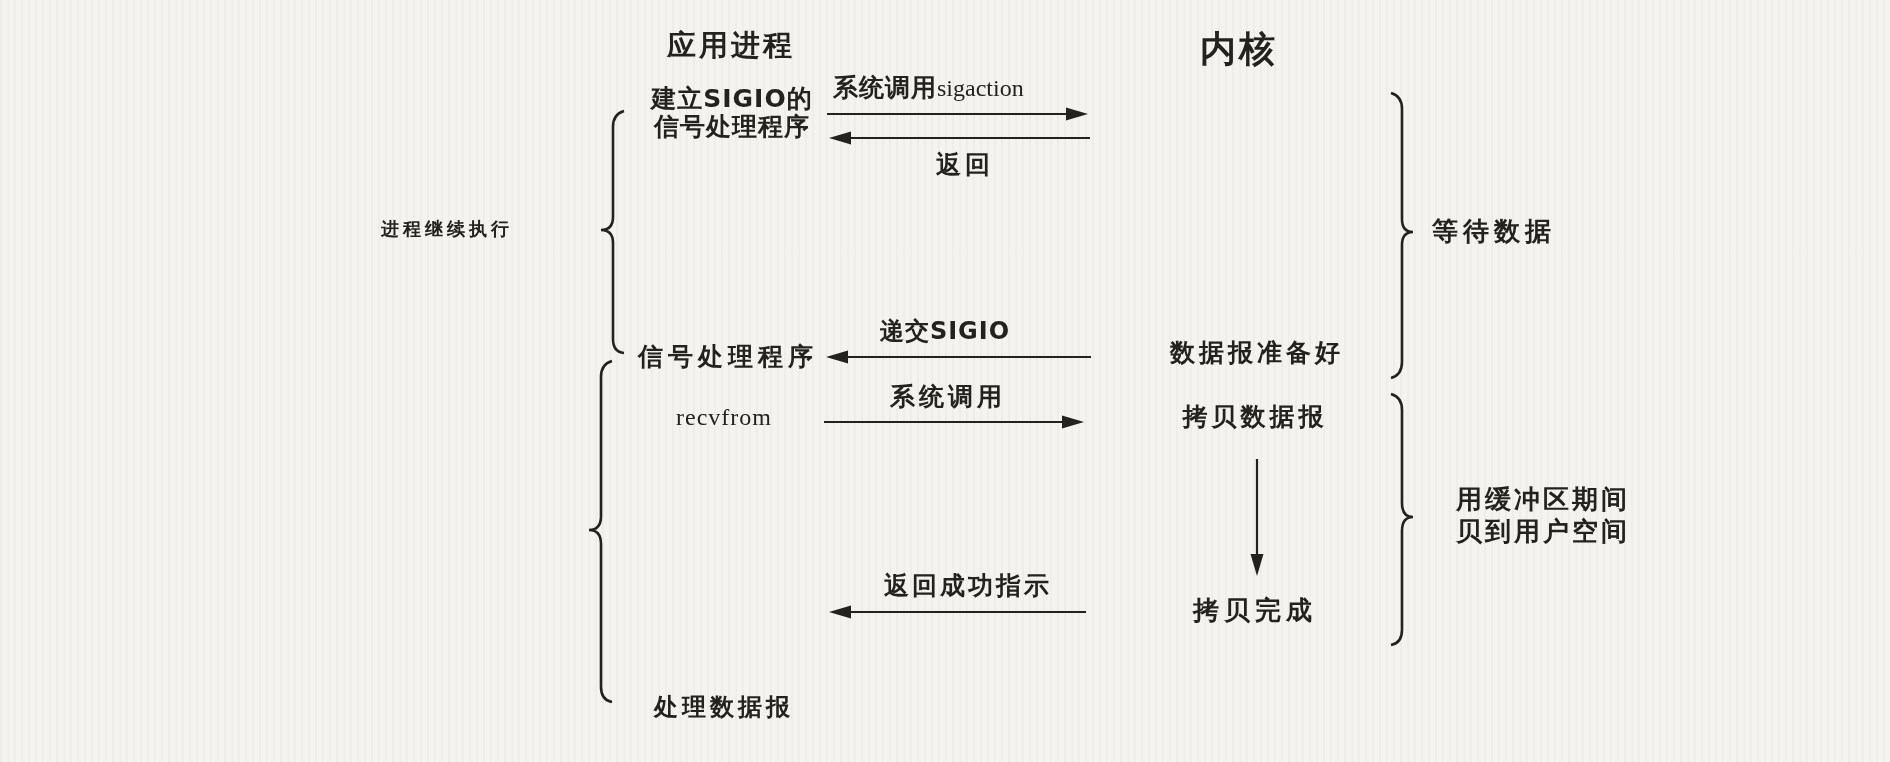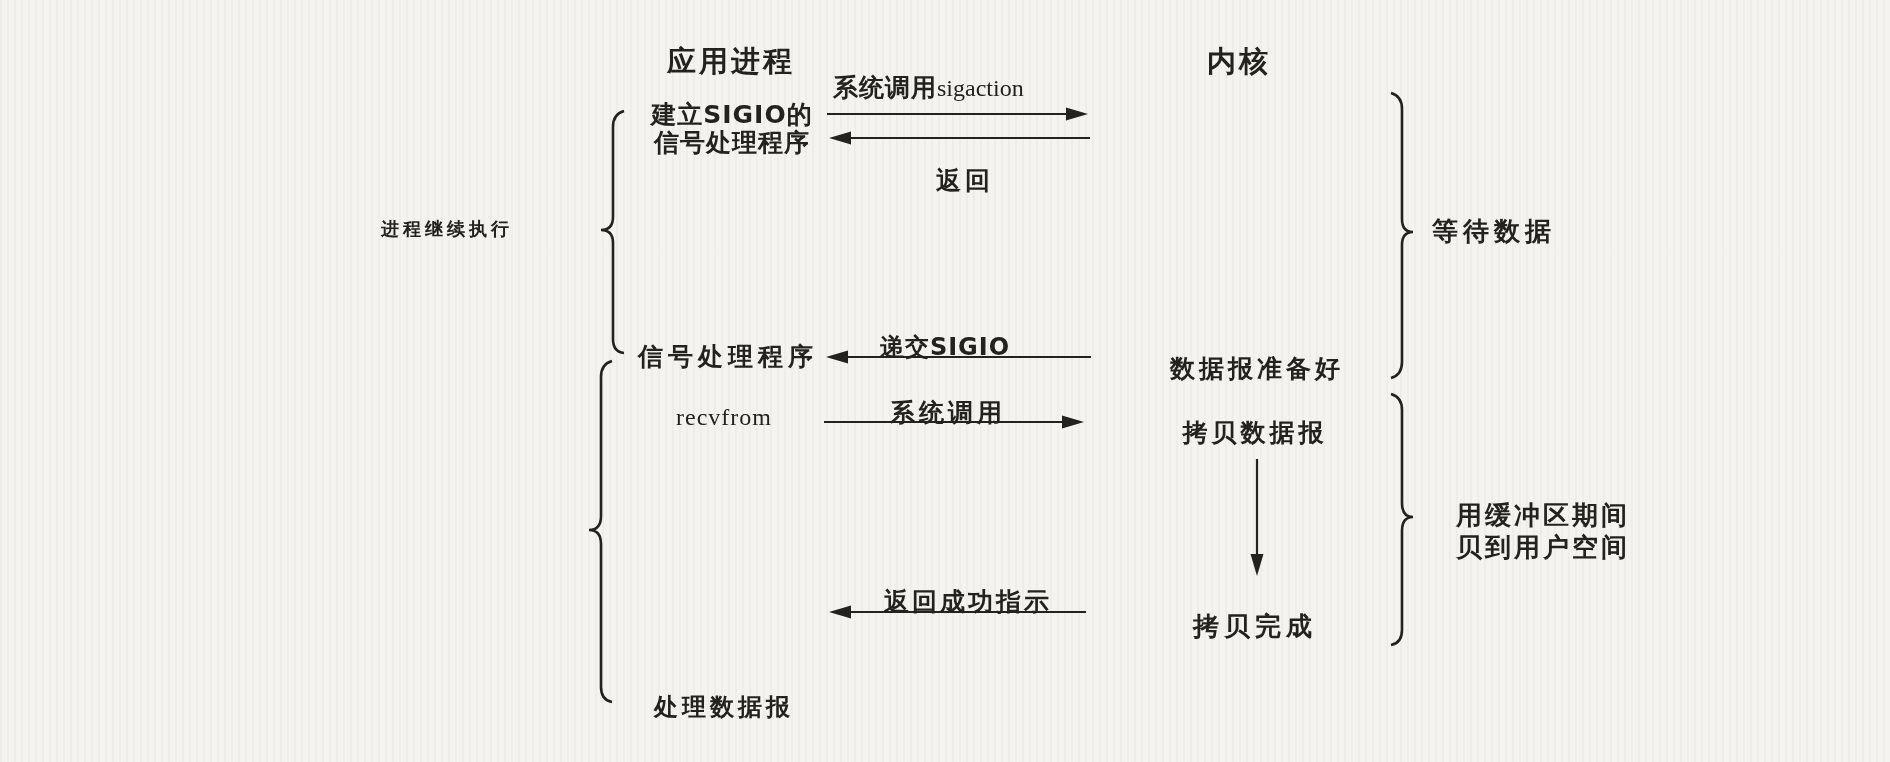--- a/index.html
+++ b/index.html
@@ -33,24 +33,24 @@
   svg .hd   { fill: var(--ink); stroke: none; }
   svg .brc  { stroke: var(--ink); stroke-width: 2.6; fill: none; }
 
   .lbl {
     position: absolute;
     color: var(--ink);
     font-weight: bold;
     white-space: nowrap;
     line-height: 1.12;
   }
-  .ctr { text-align: center; margin-top: 16px; }
+  .ctr { text-align: center; }
 
   .app-header     { left: 631px;  top: 29px;  width: 200px; font-size: 29px; letter-spacing: 3px; }
-  .kernel-header  { left: 1139px; top: 29px;  width: 200px; font-size: 29px; letter-spacing: 3px; }
+  .kernel-header  { left: 1139px; top: 29px;  width: 200px; font-size: 36px; letter-spacing: 3px; }
 
   .setup-handler  { left: 632px;  top: 85px;  width: 200px; font-size: 25px; letter-spacing: 1px; line-height: 28px; }
   .signal-handler { left: 638px;  top: 343px; font-size: 25px; letter-spacing: 5px; }
   .recvfrom      { left: 676px;  top: 404px; font-size: 24px; font-weight: normal;
                    font-family: "Liberation Serif", "DejaVu Serif", serif; letter-spacing: 1px; }
   .process-dgram  { left: 654px;  top: 694px; font-size: 24px; letter-spacing: 4px; }
 
   .lbl-sigaction  { left: 833px;  top: 74px; }
   .lbl-sigaction .zh { font-size: 25px; letter-spacing: 1px; font-weight: bold; }
   .lbl-sigaction .en { font-size: 24px; font-weight: normal;

